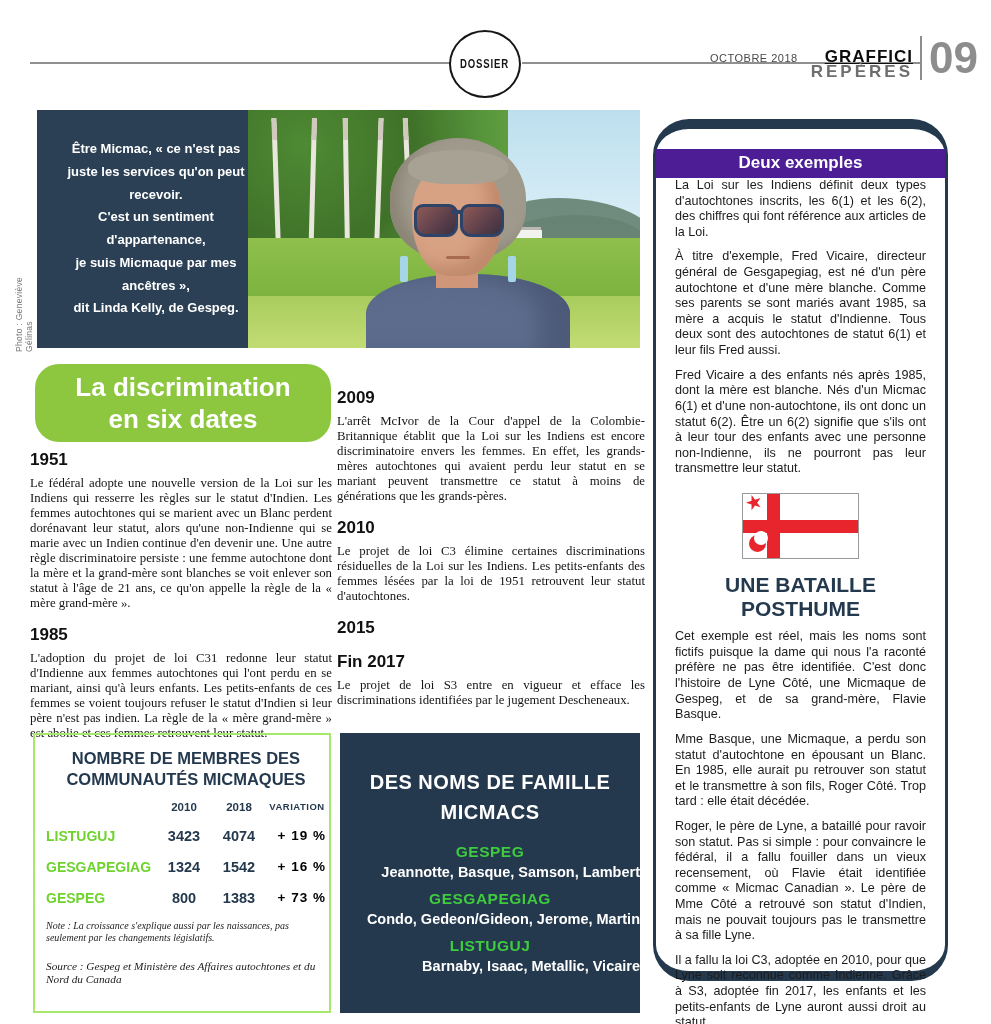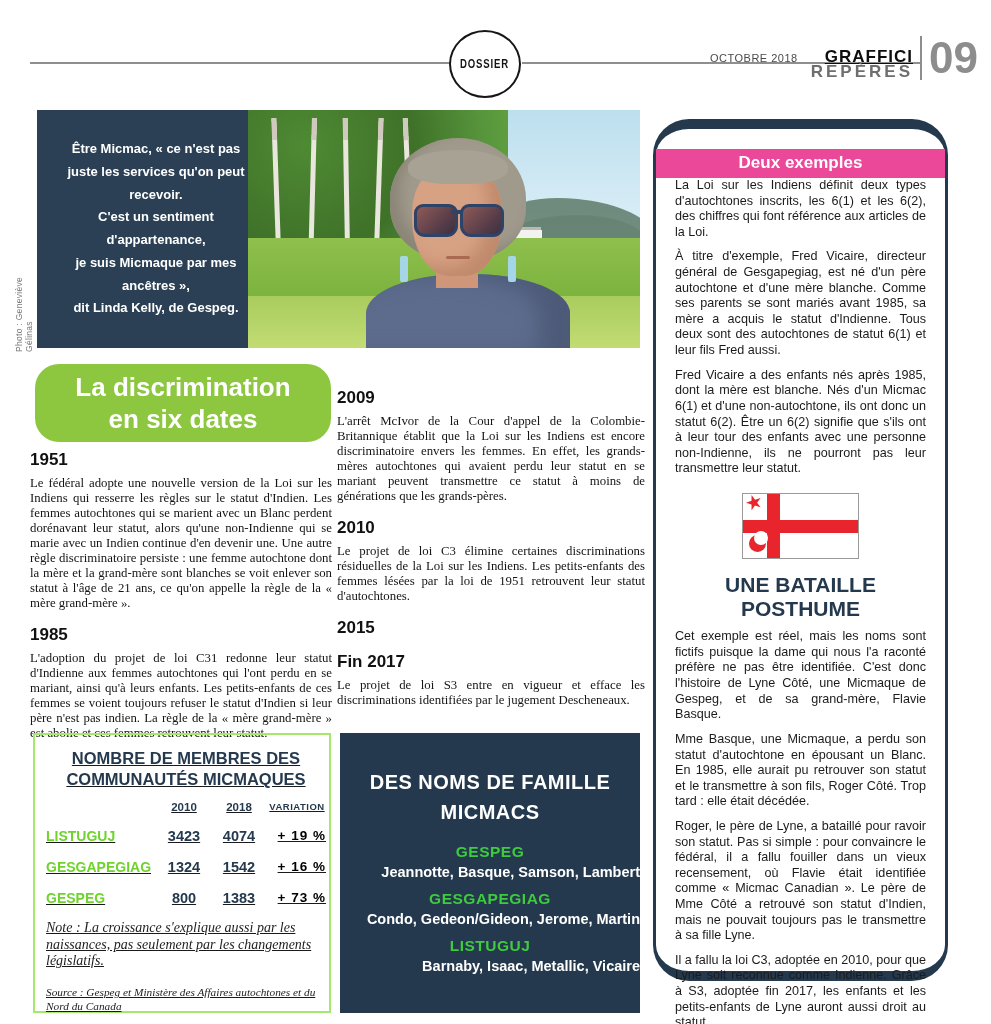--- a/index.html
+++ b/index.html
@@ -67,47 +67,47 @@
         white-space:pre-line;}
   .col-left-entries{position:absolute;left:30px;top:450px;width:302px;}
   .col-mid-entries{position:absolute;left:337px;top:388px;width:308px;}
   .tl-date{font-size:17px;font-weight:bold;color:#111;margin:14px 0 6px 0;}
   .tl-date:first-child{margin-top:0;}
   .tl-text{font-family:"Liberation Serif",serif;font-size:12.8px;line-height:1.17;
         text-align:justify;color:#141414;margin:0;}
 
   
   .members-box{position:absolute;left:33px;top:733px;width:298px;height:280px;border:2px solid #a5e86c;
-        box-sizing:border-box;padding:13px 3px 0 11px;text-decoration:underline;}
+        box-sizing:border-box;padding:13px 3px 0 11px;}
   .members-title{color:#24394e;font-weight:bold;font-size:16.5px;text-align:center;line-height:1.3;
         white-space:pre-line;margin-bottom:10px;}
   .members-grid{display:grid;grid-template-columns:112px 52px 58px 1fr;align-items:center;row-gap:15px;}
   .m-head{font-size:11.5px;font-weight:bold;color:#24394e;text-align:center;}
   .m-head.m-var{font-size:9.5px;letter-spacing:.5px;}
   .m-community{font-size:14px;font-weight:bold;color:#6ed32c;}
   .m-val{font-size:14.5px;font-weight:bold;color:#24394e;text-align:center;}
   .m-variation{font-size:13.5px;font-weight:bold;color:#000000;text-align:right;letter-spacing:1px;}
-  .members-note{font-family:"Liberation Serif",serif;font-style:italic;font-size:14px;line-height:1.2;
+  .members-note{font-family:"Liberation Serif",serif;font-style:italic;font-size:10px;line-height:1.2;
         margin-top:14px;color:#1c1c1c;}
   .members-source{font-family:"Liberation Serif",serif;font-style:italic;font-size:11.3px;line-height:1.2;
         margin-top:16px;color:#1c1c1c;}
 
   
   .names-box{position:absolute;left:340px;top:733px;width:300px;height:280px;background:#24394e;
         box-sizing:border-box;text-align:center;padding-top:34px;}
   .names-title{color:#fff;font-weight:bold;font-size:20px;line-height:1.5;white-space:pre-line;
         letter-spacing:.5px;margin-bottom:16px;}
   .ng-community{color:#3ecb3e;font-weight:bold;font-size:15.5px;margin-top:10px;letter-spacing:.5px;}
   .ng-names{color:#fff;font-weight:bold;font-size:14.5px;margin-top:3px;text-align:right;}
 
   
   .sidebar{position:absolute;left:653px;top:119px;width:295px;height:862px;box-sizing:border-box;
         border:3px solid #24394e;border-top-width:10px;border-bottom-width:10px;border-radius:36px;
         background:#fff;}
-  .side-banner{margin:20px 0 0 0;background:#ec4899;color:#fff;font-weight:bold;font-size:17px;
+  .side-banner{margin:20px 0 0 0;background:#4c1d95;color:#fff;font-weight:bold;font-size:17px;
         text-align:center;padding:4px 0 5px 0;}
   .side-inner{padding:0 19px;}
   .side-title{color:#24394e;font-weight:bold;font-size:21px;text-align:center;line-height:1.15;
         white-space:pre-line;margin:14px 0 8px 0;}
   .side-p{font-size:12.6px;line-height:1.24;text-align:justify;color:#1b1b1b;margin:0 0 9px 0;}
   .flag{position:relative;width:117px;height:66px;margin:16px auto 10px auto;background:#fff;
         border:1px solid #9a9a9a;box-sizing:border-box;overflow:hidden;}
   .flag-vbar{position:absolute;left:24px;top:0;width:13px;height:100%;background:#e8242c;}
   .flag-hbar{position:absolute;left:0;top:26px;width:100%;height:13px;background:#e8242c;}
   .flag-star{position:absolute;left:2px;top:-4px;color:#e8242c;font-size:20px;transform:rotate(-18deg);}

